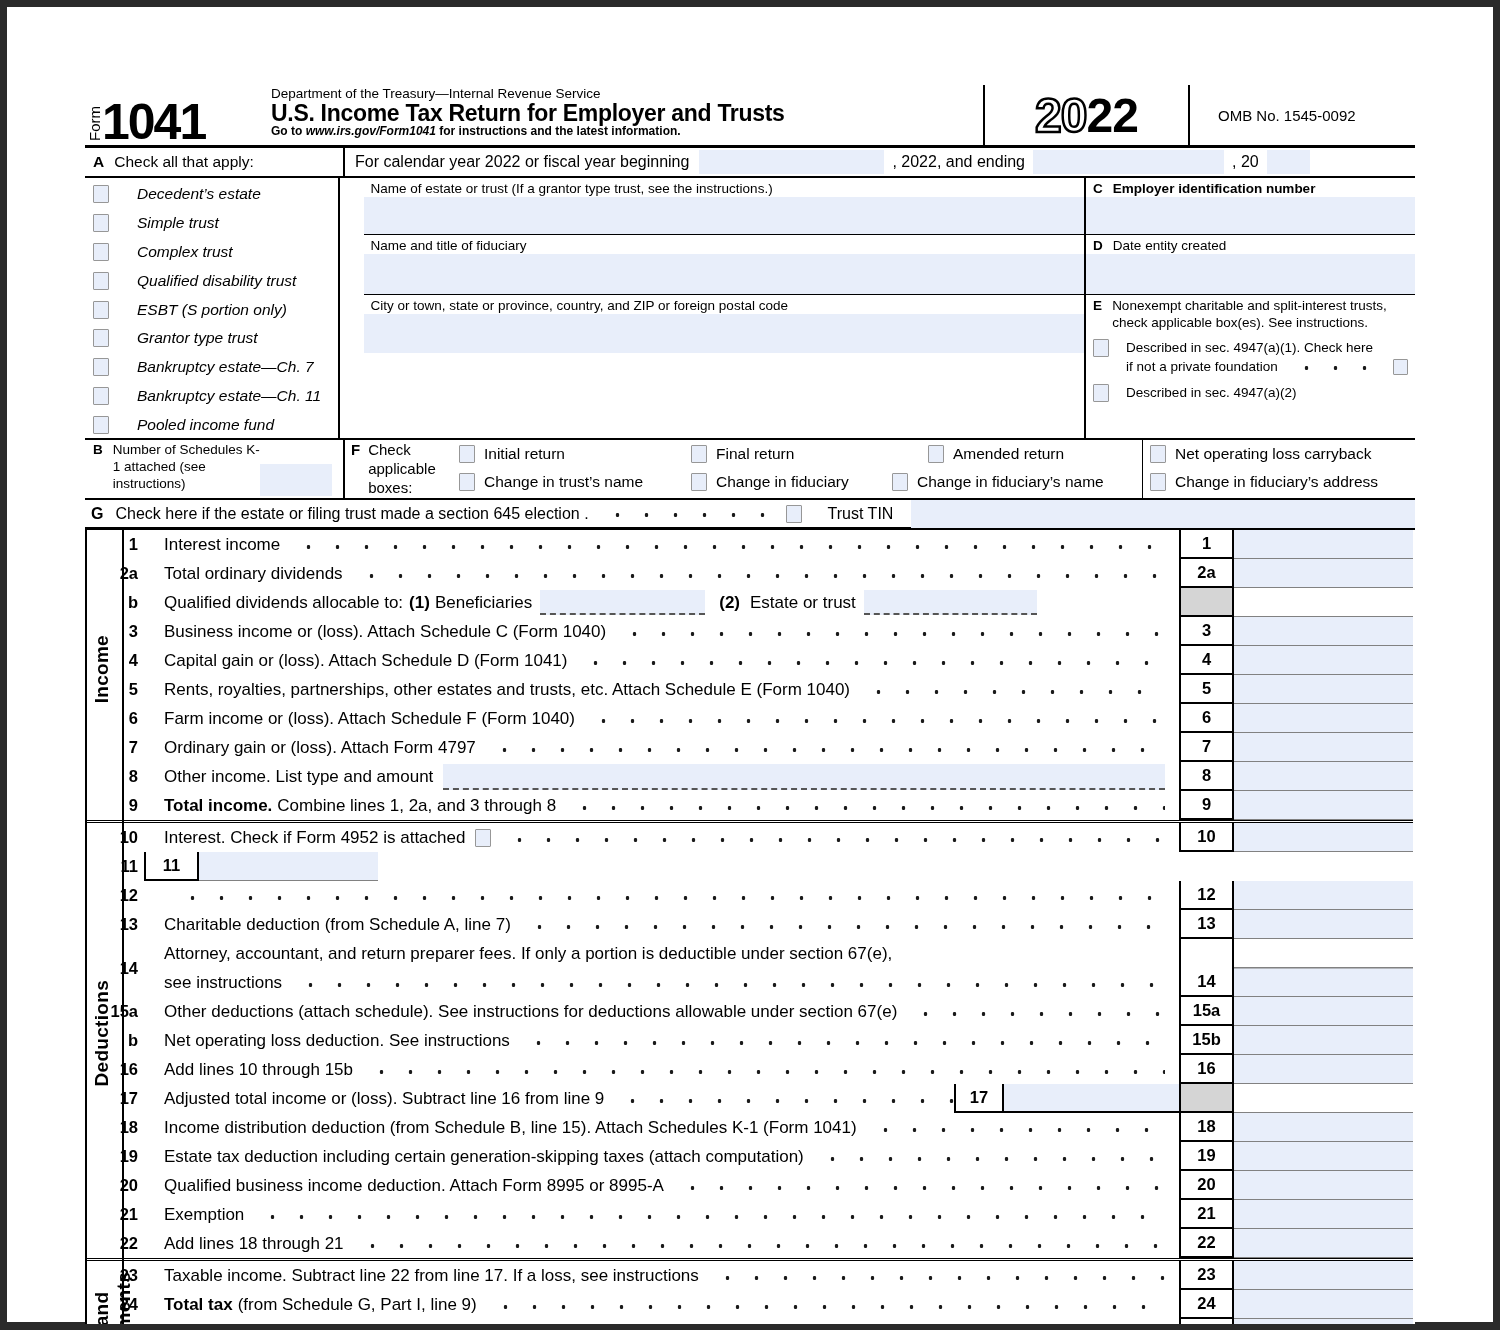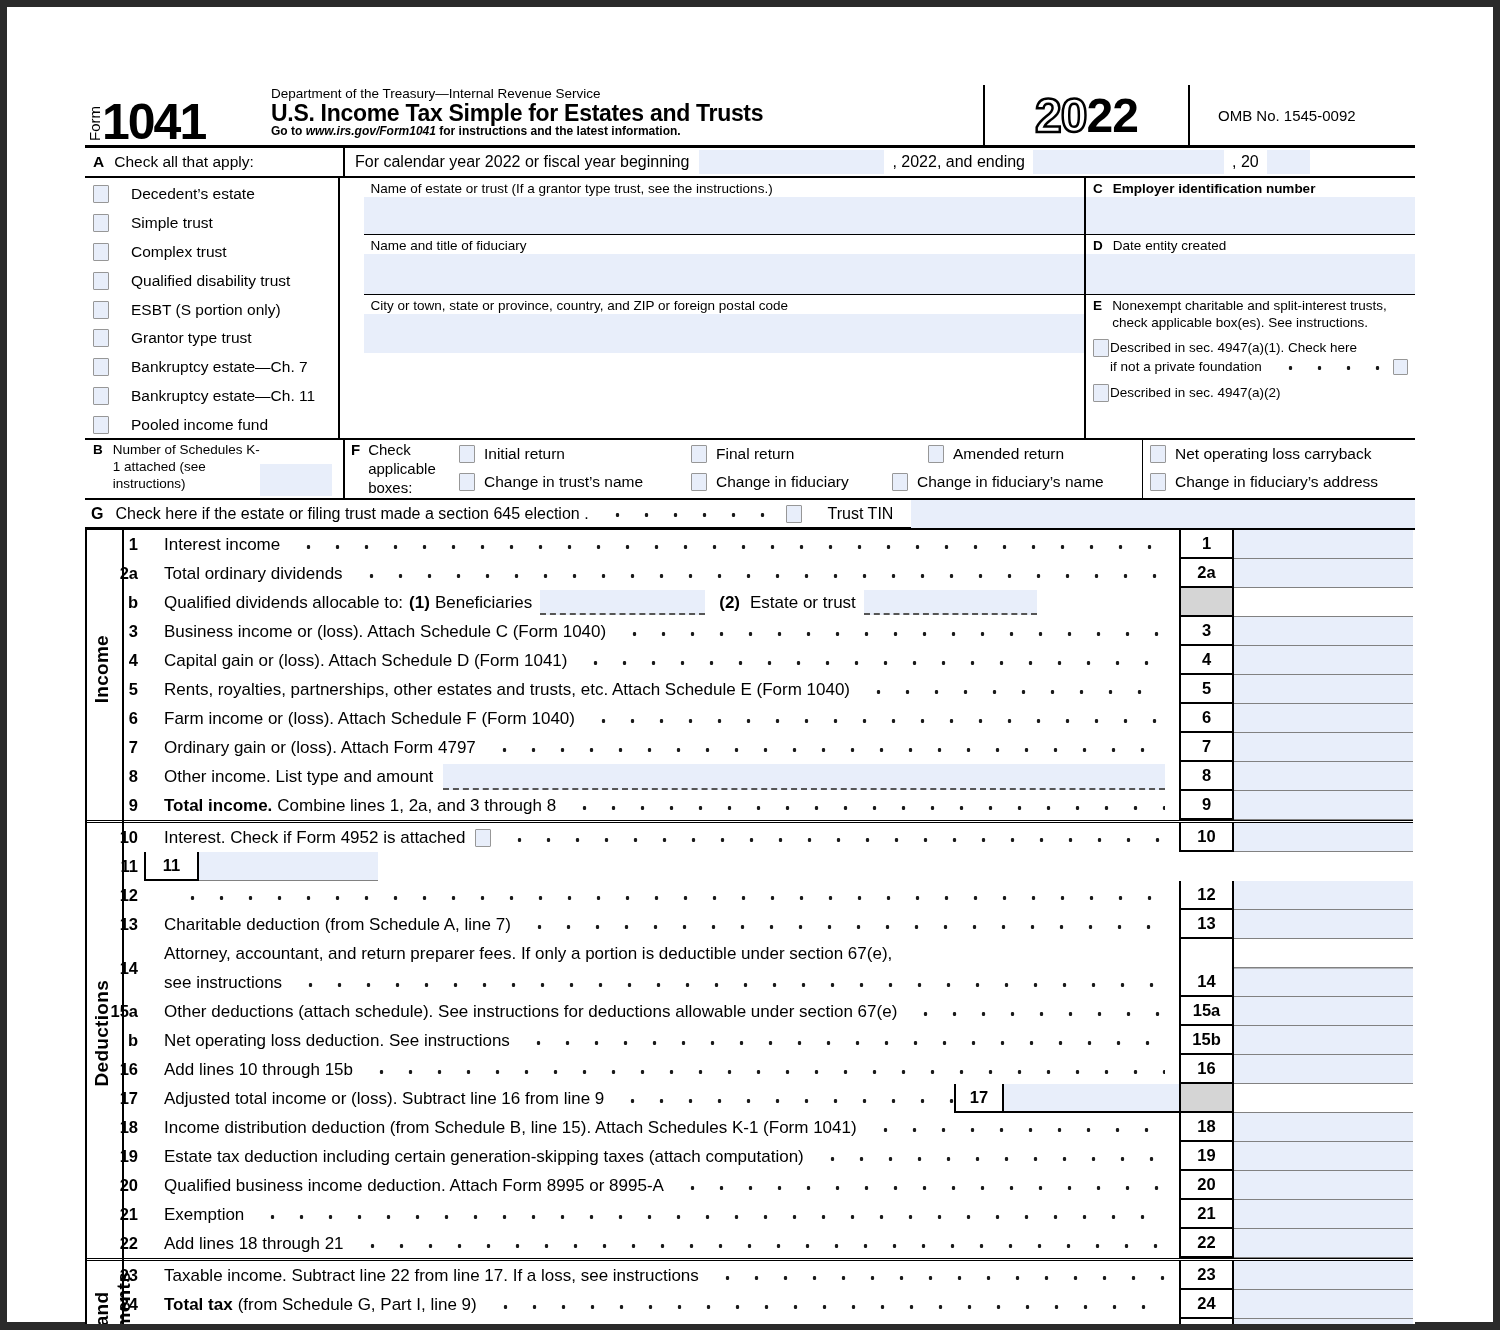--- a/index.html
+++ b/index.html
@@ -32,32 +32,32 @@
   .row-a-left{width:260px;border-right:2px solid #000;box-sizing:border-box;display:flex;align-items:center;gap:10px;padding-left:8px;}
   .row-a-right{flex:1;display:flex;align-items:center;padding-left:10px;font-size:16px;}
   .cal-in1{width:185px;height:24px;margin-left:10px;}
   .cal-in2{width:191px;height:24px;margin-left:8px;}
   .cal-in3{width:43px;height:24px;margin-left:8px;}
   .cal-mid{margin-left:8px;}
 
   
   .body-grid{display:flex;height:262px;border-bottom:2.5px solid #000;box-sizing:border-box;}
   .col-left{width:260px;border-right:2px solid #000;box-sizing:border-box;padding:2px 0 0 8px;}
-  .cbrow{display:flex;align-items:center;gap:22px;height:28.8px;font-size:15.5px;}
+  .cbrow{display:flex;align-items:center;gap:28px;height:28.8px;font-size:15.5px;font-style:italic;}
   .col-mid{width:735px;border-right:2px solid #000;box-sizing:border-box;display:flex;flex-direction:column;margin-left:24px;}
   .field{display:flex;flex-direction:column;border-bottom:1.5px solid #000;box-sizing:border-box;}
   .field.last{border-bottom:none;}
   .f-label{font-size:13.5px;padding:3px 0 1px 6px;}
   .f-input{flex:1;margin:0;}
   .col-right{width:335px;display:flex;flex-direction:column;font-size:13.5px;box-sizing:border-box;}
   .cr-blk{border-bottom:1.5px solid #000;box-sizing:border-box;display:flex;flex-direction:column;}
   .cr-label{display:flex;gap:10px;padding:3px 0 1px 7px;}
   .e-blk{flex:1;padding:3px 7px 0 7px;box-sizing:border-box;}
   .e-head{display:flex;gap:10px;line-height:1.25;}
-  .e-cbrow{display:flex;gap:1px;margin-top:7px;align-items:flex-start;line-height:1.4;}
+  .e-cbrow{display:flex;gap:17px;margin-top:7px;align-items:flex-start;line-height:1.4;}
   .e-cb1-text{flex:1;display:flex;flex-direction:column;}
   .e-cb1-l2{display:flex;align-items:center;}
   .e-cb1-l2 .leader{margin:0 6px 0 8px;background-position:left 6px bottom 2px;height:18px;}
   .cb.sm{width:15px;height:16px;}
 
   
   .bf-row{display:flex;height:60px;border-bottom:2.5px solid #000;box-sizing:border-box;}
   .b-cell{width:260px;border-right:2px solid #000;box-sizing:border-box;position:relative;font-size:13.5px;padding:2px 0 0 8px;}
   .b-flex{display:flex;gap:10px;}
   .b-text{width:150px;line-height:1.25;}
@@ -108,21 +108,21 @@
 <div class="page">
   <div class="form-wrap">
 
     <div class="header">
       <div class="form-id">
         <span class="form-word">Form</span>
         <span class="form-number">1041</span>
       </div>
       <div class="title-block">
         <div class="agency">Department of the Treasury—Internal Revenue Service</div>
-        <div class="main-title">U.S. Income Tax Simple for Estates and Trusts</div>
+        <div class="main-title">U.S. Income Tax Return for Employer and Trusts</div>
         <div class="goto"><span>Go to </span><i>www.irs.gov/Form1041</i><span> for instructions and the latest information.</span></div>
       </div>
       <div class="year-block">
         <span class="yr-outline">20</span>
           <span>22</span>
       </div>
       <div class="omb">OMB No. 1545-0092</div>
     </div>
 
     <div class="row-a">

